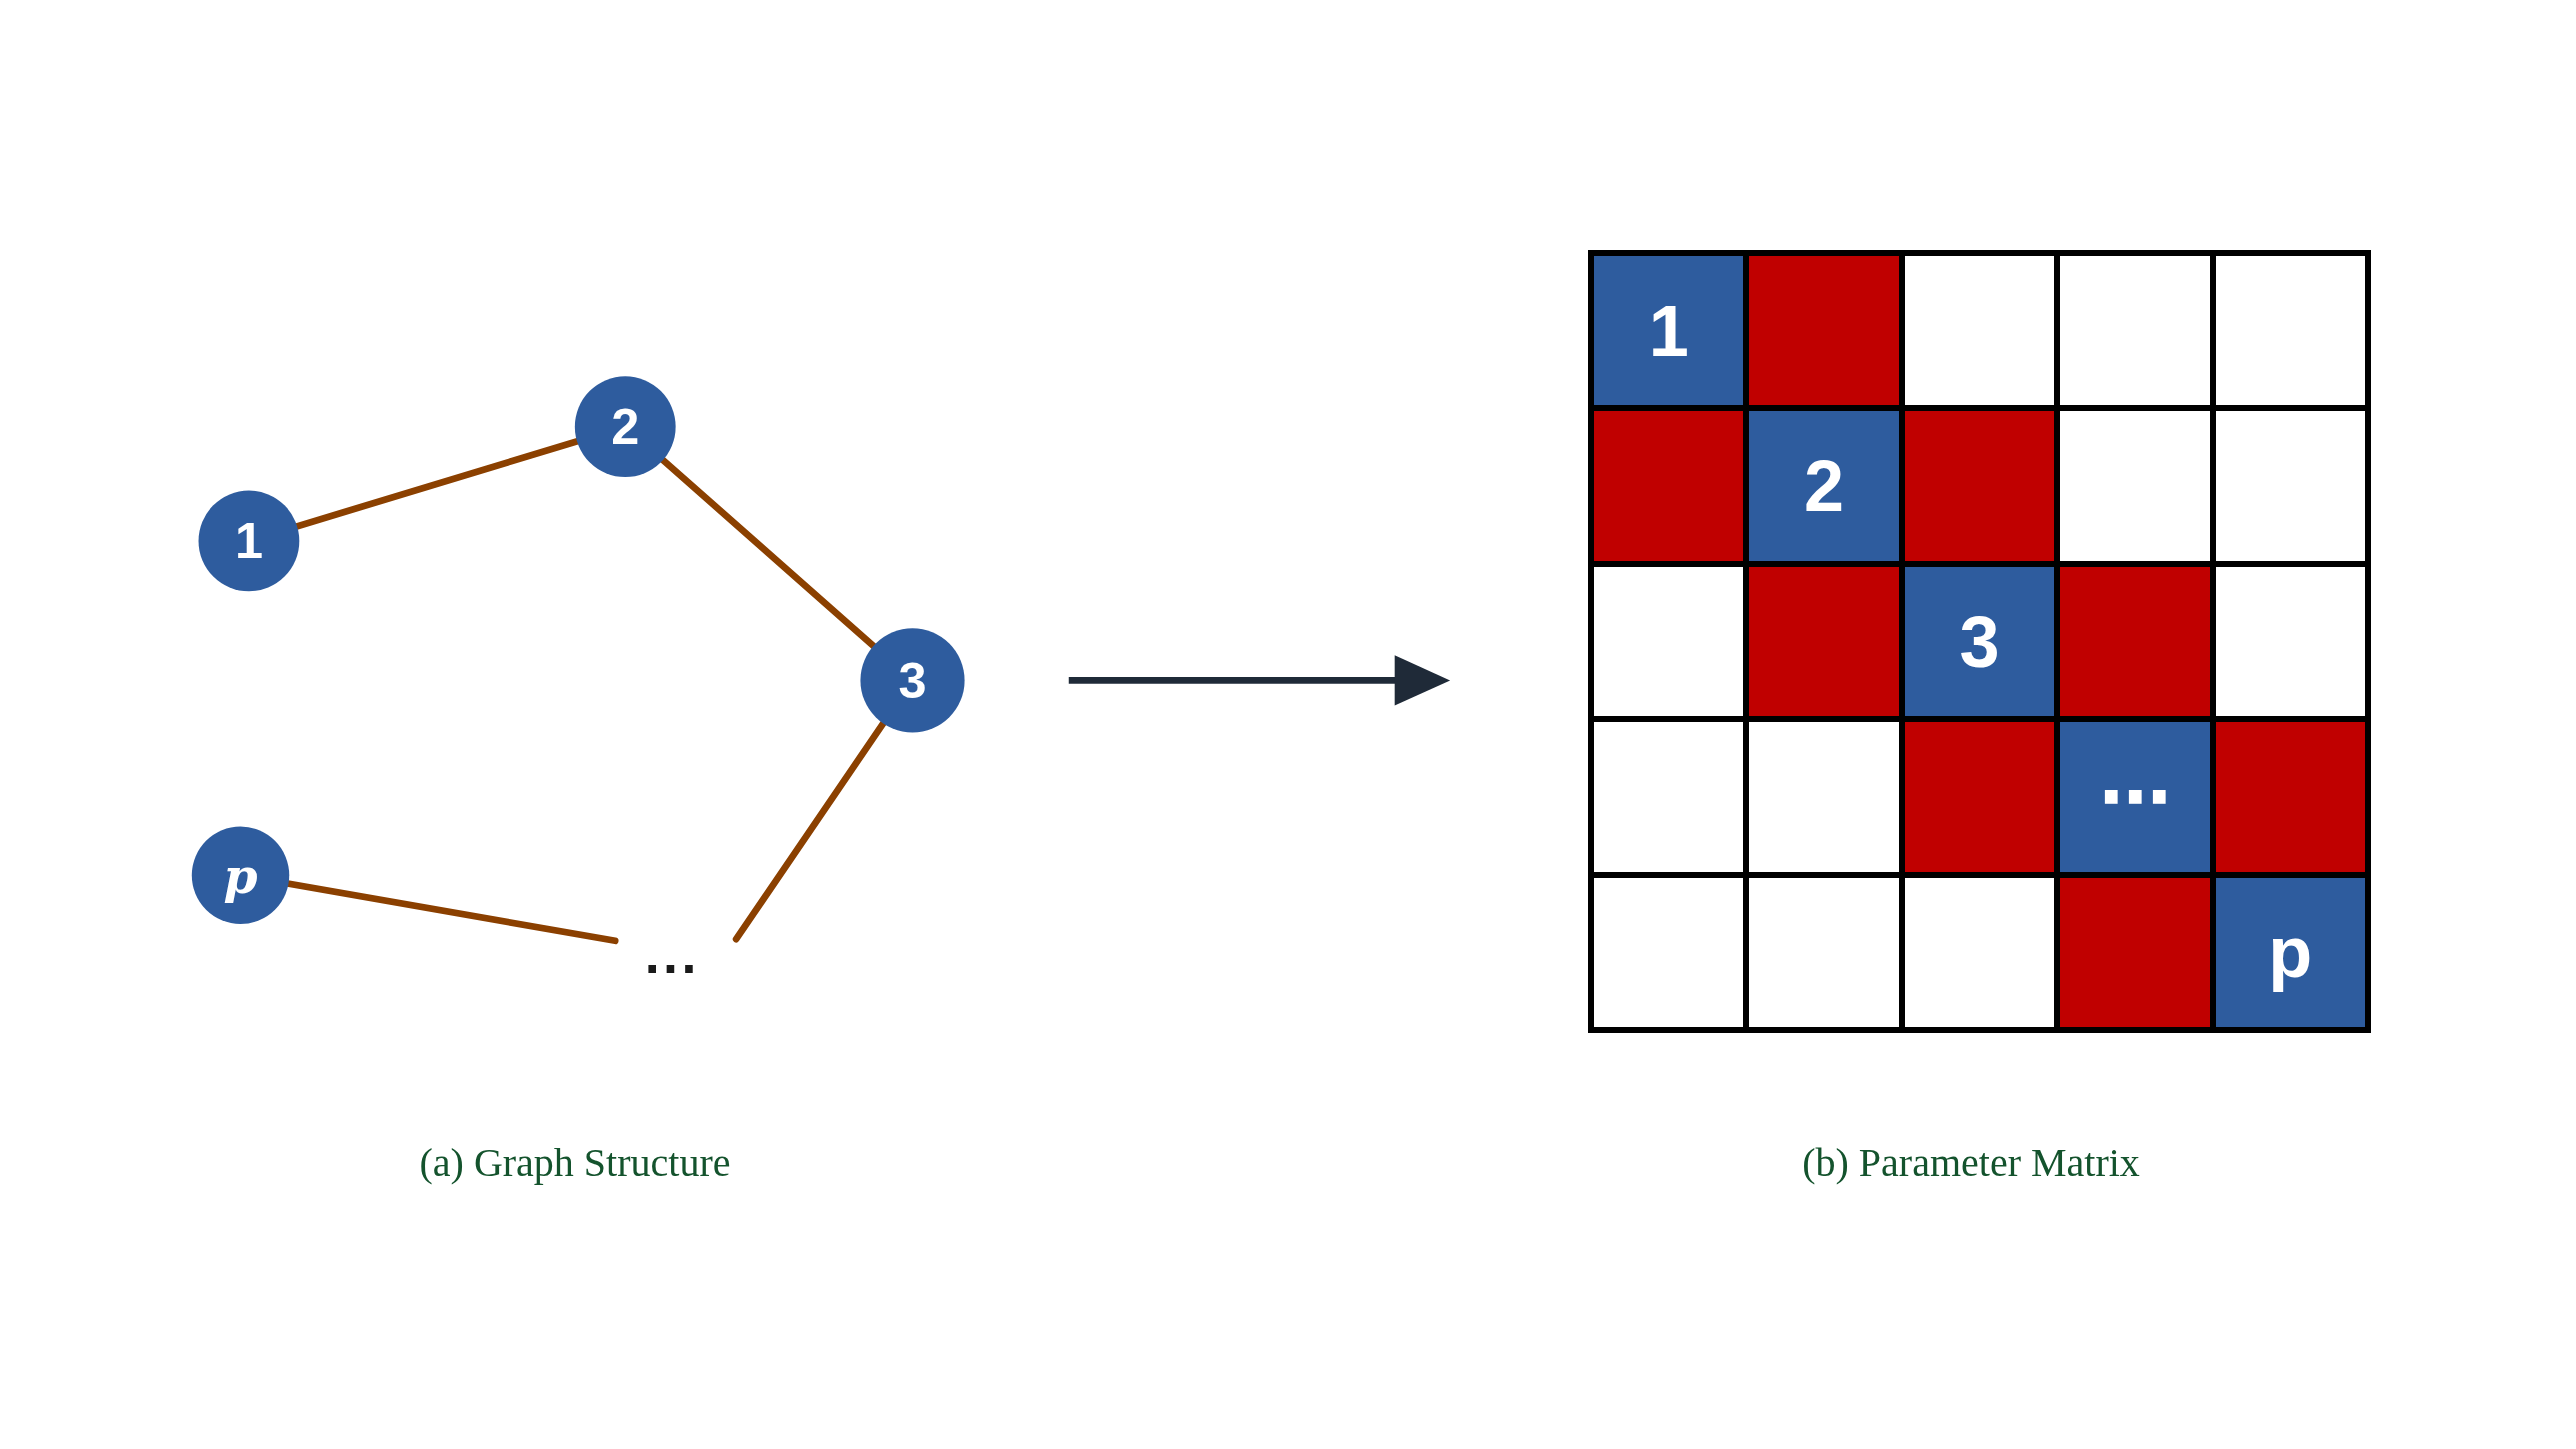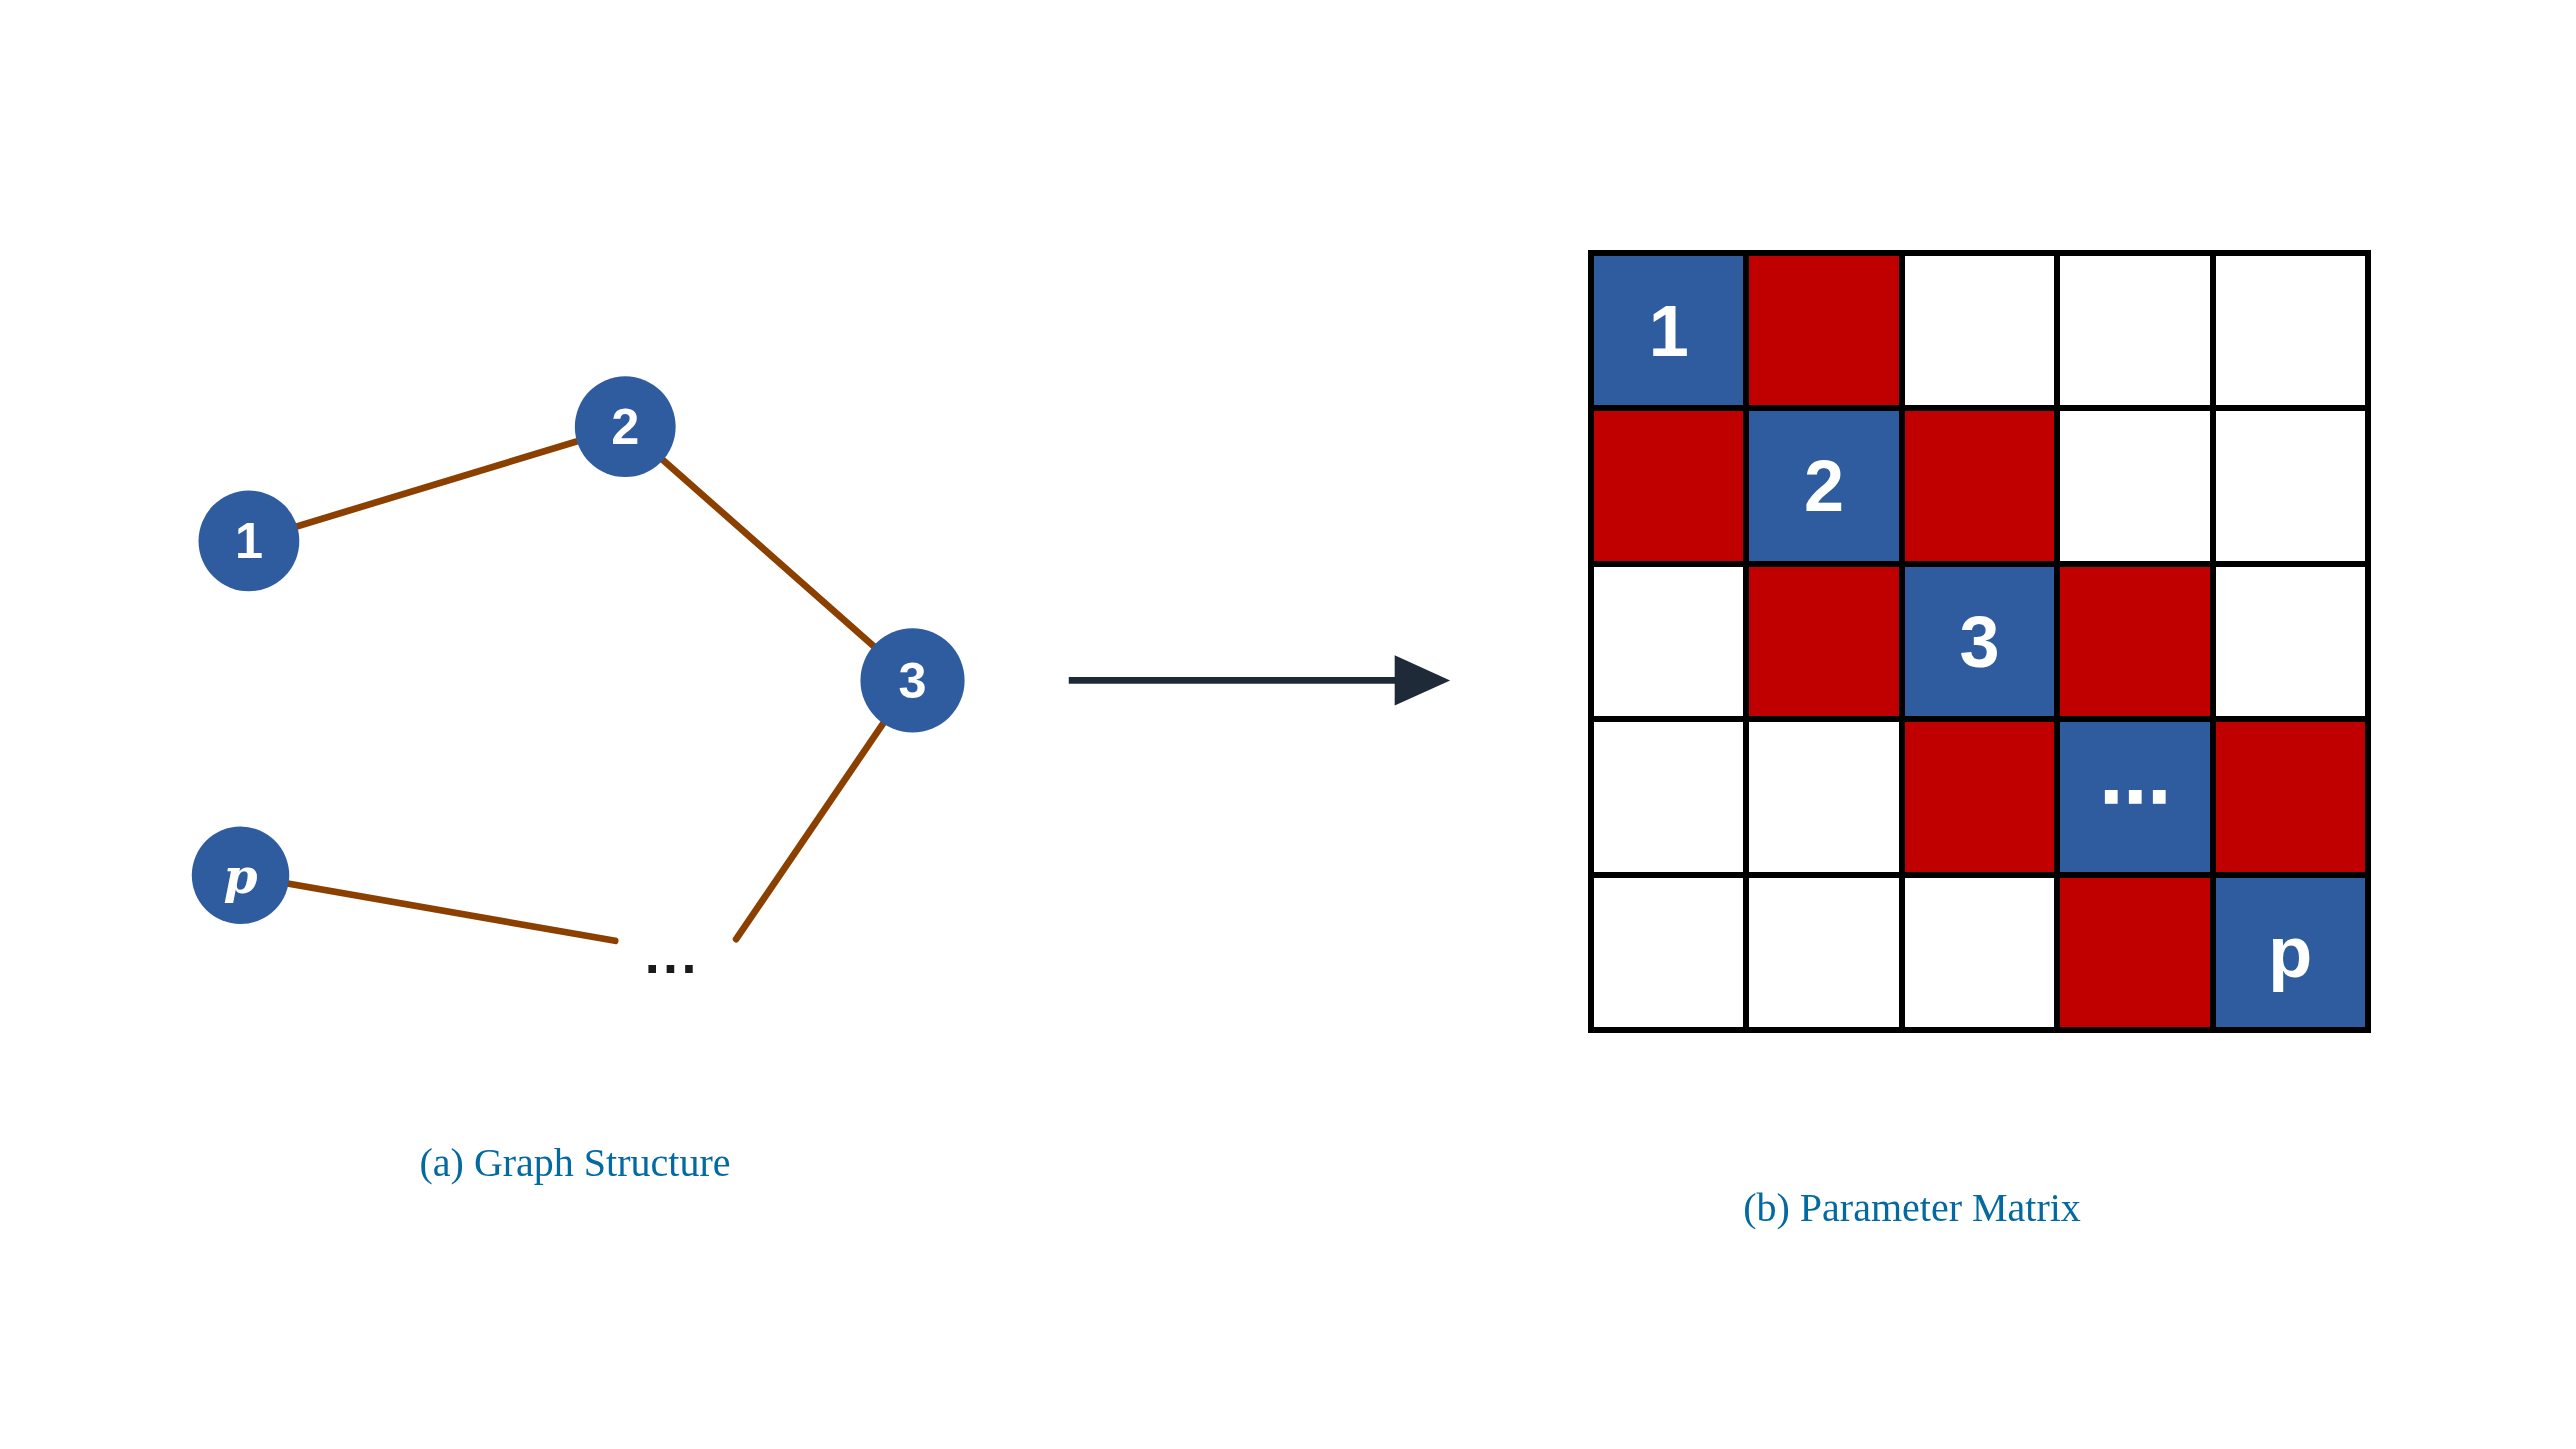--- a/index.html
+++ b/index.html
@@ -36,24 +36,24 @@
   }
   .cell{
     display:flex;align-items:center;justify-content:center;
     color:#ffffff;font-weight:bold;font-size:72px;
     font-family:"Liberation Sans","DejaVu Sans",sans-serif;
     line-height:1;
   }
   .caption{
     position:absolute;top:1139px;transform:translateX(-50%);
     font-family:"Liberation Serif","DejaVu Serif",serif;
-    font-size:40px;color:#0369a1;white-space:nowrap;
+    font-size:40px;color:#14532d;white-space:nowrap;
   }
   .caption-a{left:575px;}
-  .caption-b{left:1912px;margin-top:45px;}
+  .caption-b{left:1971px;}
 </style>
 </head>
 <body>
 
 <div class="stage">
 
   <svg class="graph-layer" width="2576" height="1449" viewBox="0 0 3066 1725">
 
     <line class="edge" x1="296" y1="644" x2="744" y2="508"></line>
     <line class="edge" x1="744" y1="508" x2="1086" y2="810"></line>

